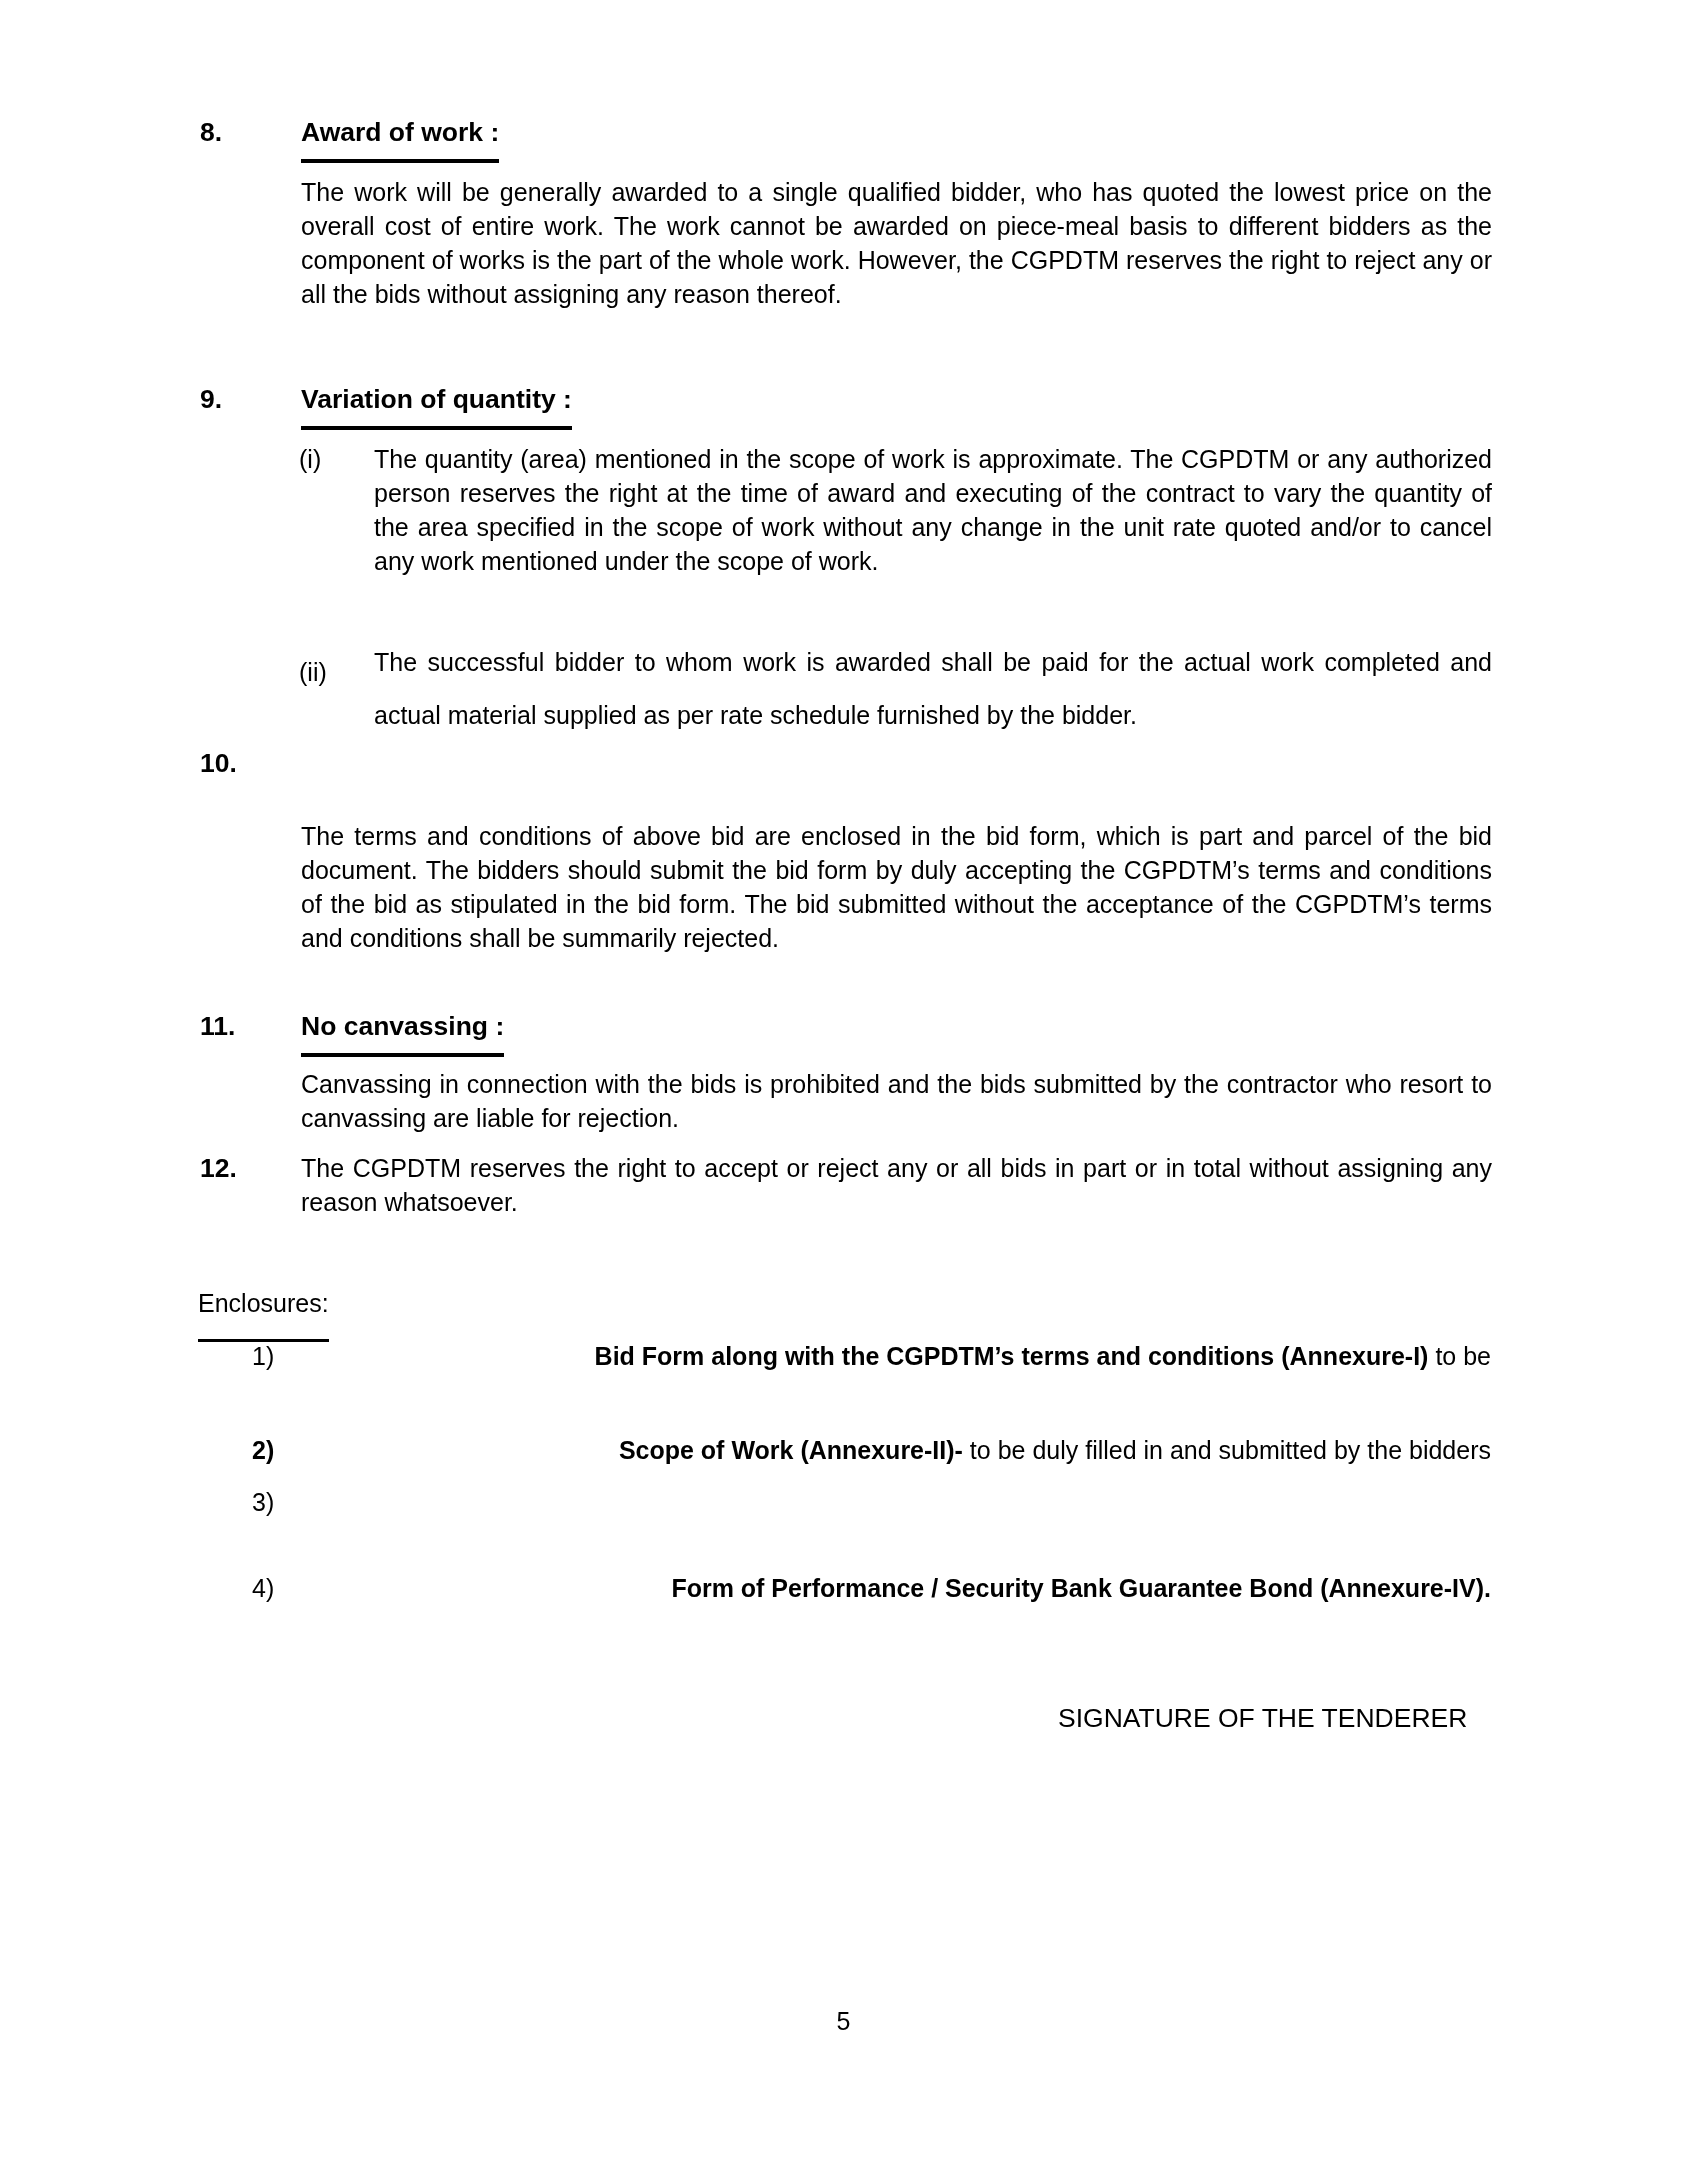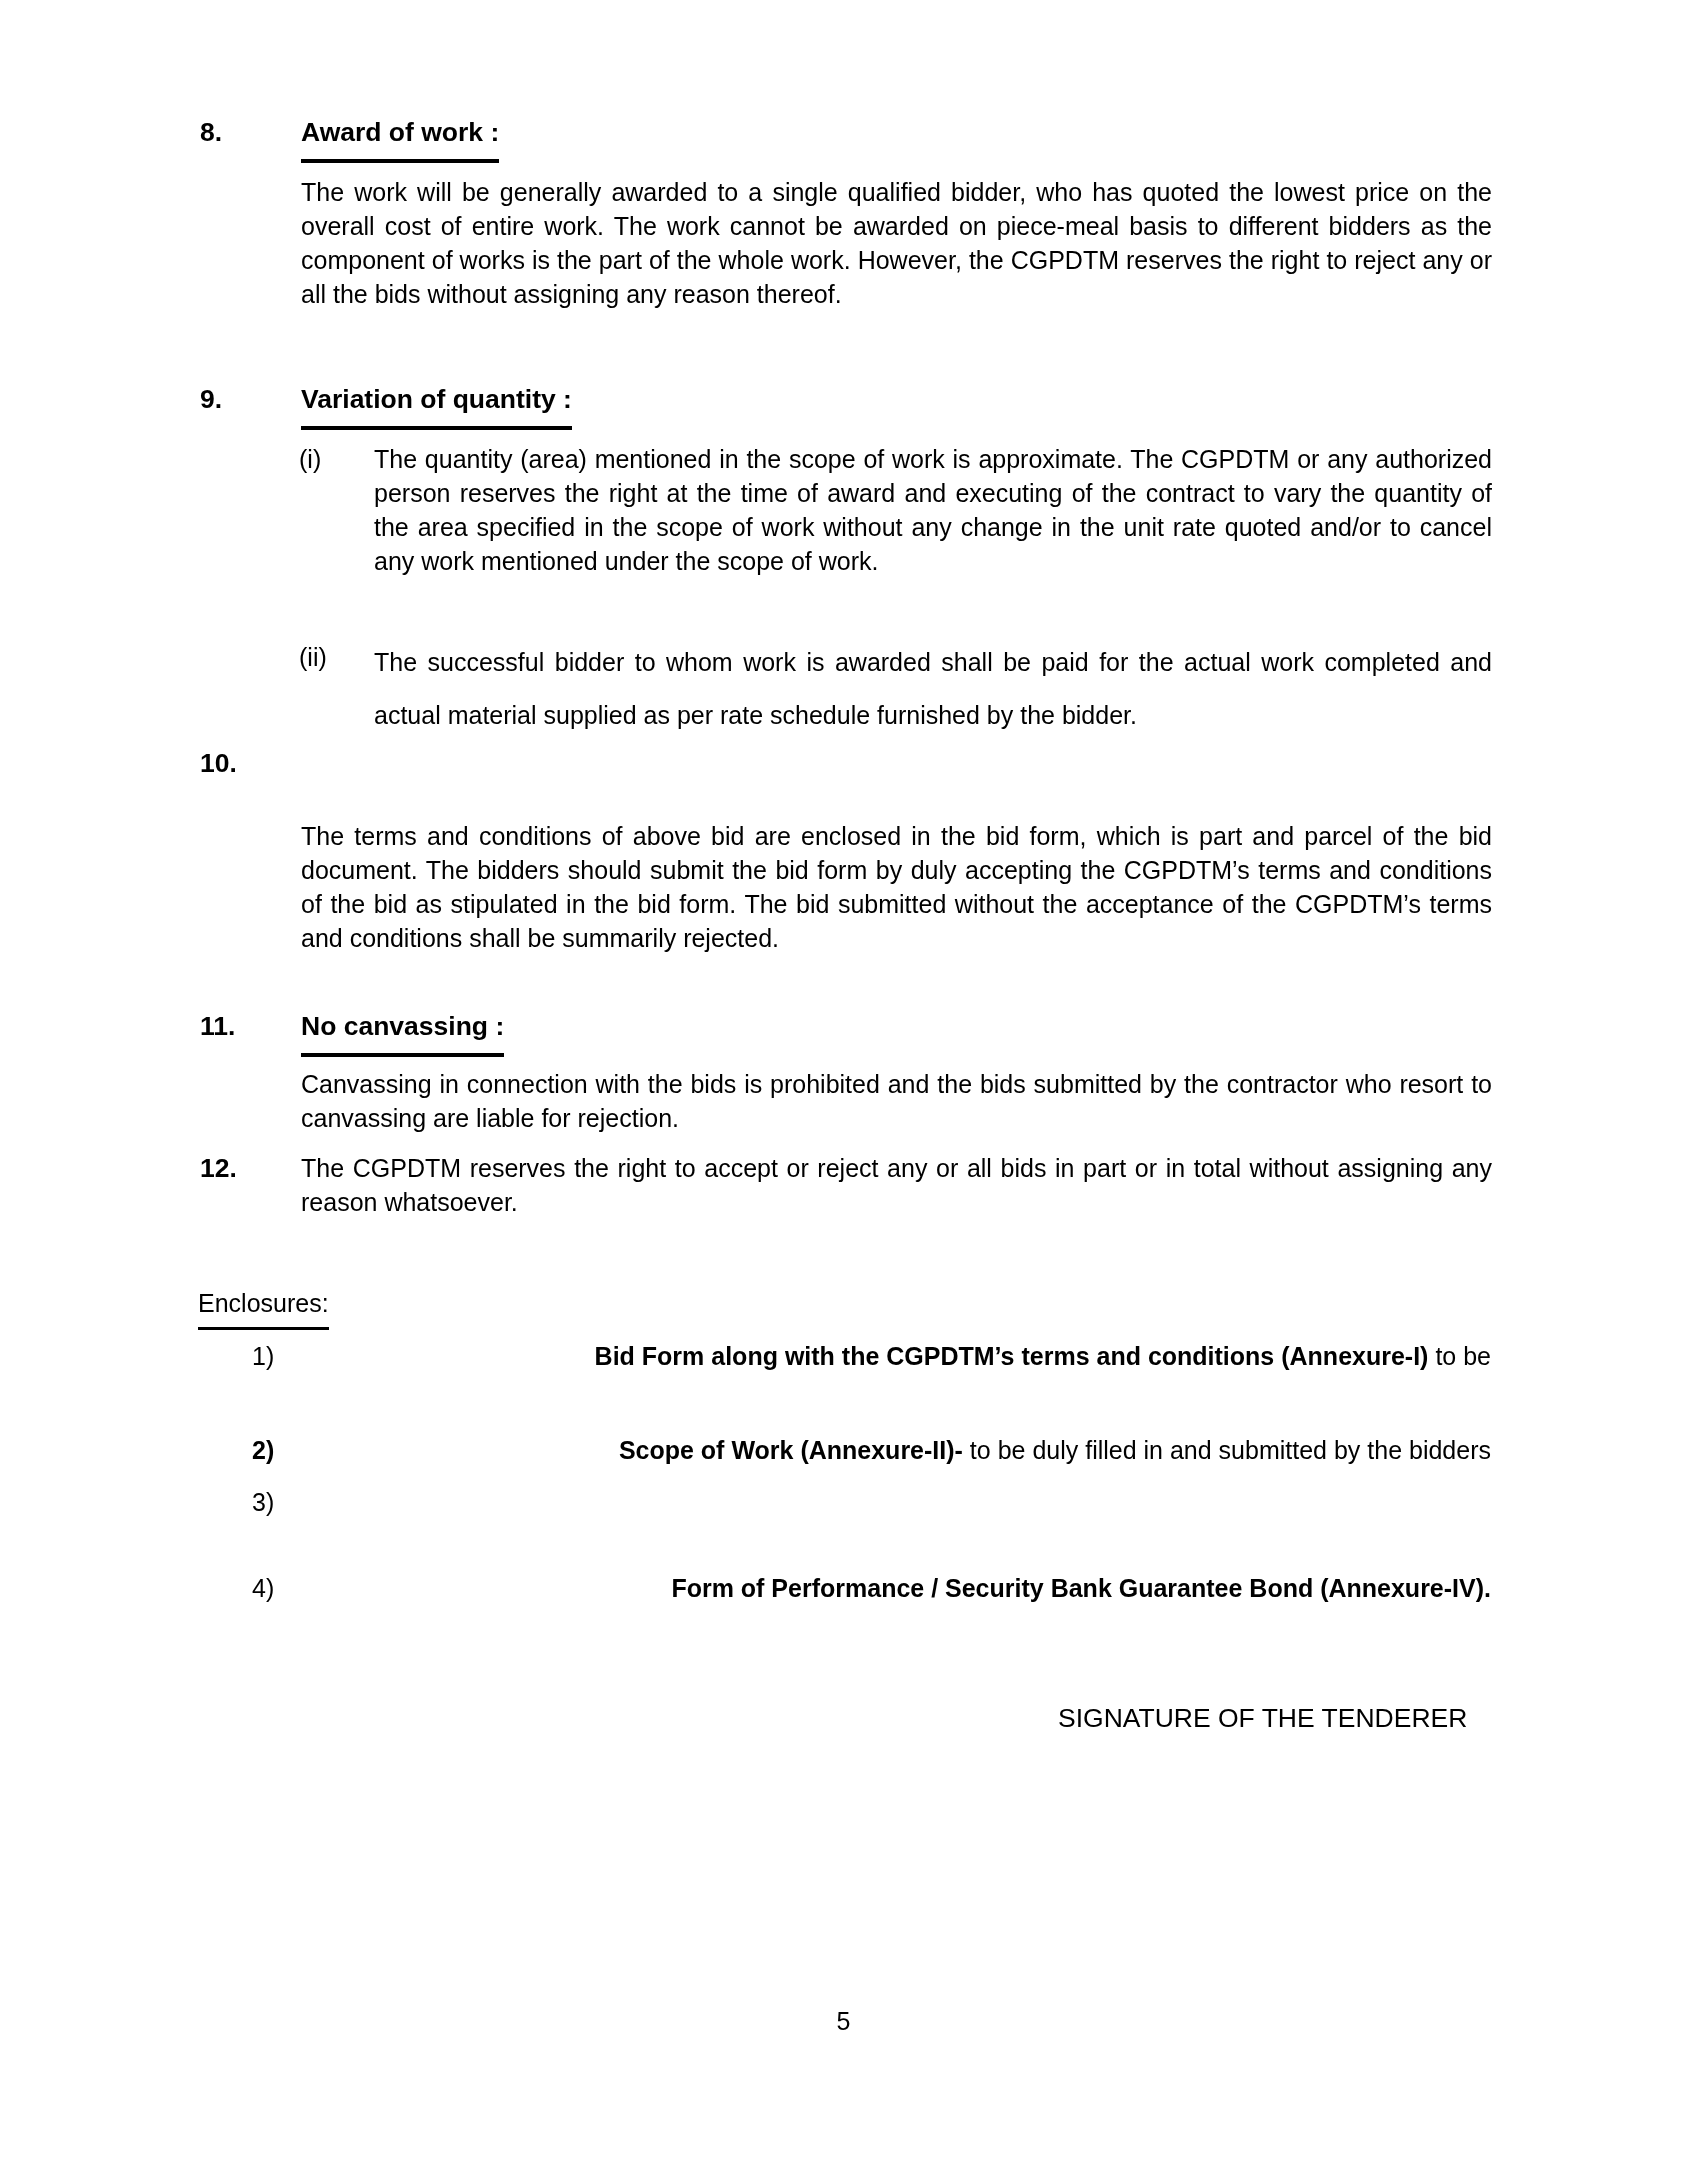--- a/index.html
+++ b/index.html
@@ -21,21 +21,21 @@
     white-space: nowrap;
   }
   .heading {
     left: 301px;
     font-size: 26.5px;
     font-weight: bold;
     line-height: 34px;
     white-space: nowrap;
   }
   .ul  { display:inline-block; border-bottom: 4.6px solid #000; padding-bottom: 10px; }
-  .ul2 { display:inline-block; border-bottom: 3.3px solid #000; padding-bottom: 7px; }
+  .ul2 { display:inline-block; border-bottom: 3.3px solid #000; padding-bottom: 19px; }
   .body-text {
     font-size: 25px;
     line-height: 34px;
     text-align: justify;
   }
   .p-main { left: 301px; width: 1191px; }
   .marker {
     left: 299px;
     font-size: 25px;
     line-height: 34px;
@@ -71,21 +71,21 @@
   <div class="abs num" style="top:115px">8.</div>
   <div class="abs heading" style="top:115px"><span class="ul">Award of work :</span></div>
   <div class="abs body-text p-main" style="top:175px">The work will be generally awarded to a single qualified bidder, who has quoted the lowest price on the overall cost of entire work.  The work cannot be awarded on piece-meal basis to different bidders as the component of works is the part of the whole work. However, the CGPDTM reserves the right to reject any or all the bids without assigning any reason thereof.</div>
 
   <div class="abs num" style="top:382px">9.</div>
   <div class="abs heading" style="top:382px"><span class="ul">Variation of quantity  :</span></div>
 
   <div class="abs marker" style="top:442px">(i)</div>
   <div class="abs body-text p-sub" style="top:442px">The quantity (area) mentioned in the scope of work is approximate. The CGPDTM or any authorized person reserves the right at the time of award and executing of the contract to vary the quantity of the area specified in the scope of work without any change in the unit rate quoted and/or to cancel any work mentioned under the scope of work.</div>
 
-  <div class="abs marker lh80" style="top:631px">(ii)</div>
+  <div class="abs marker lh80" style="top:646px">(ii)</div>
   <div class="abs body-text p-sub lh80" style="top:636px">The successful bidder to whom work is awarded shall be paid for the actual work completed and actual material supplied as per rate schedule furnished by the bidder.</div>
 
   <div class="abs num" style="top:746px">10.</div>
   <div class="abs body-text p-main" style="top:819px">The terms and conditions of above bid are enclosed in the bid form, which is part and parcel of the bid document.  The bidders should submit the bid form by duly accepting the CGPDTM’s terms and conditions of the bid as stipulated in the bid form. The bid submitted without the acceptance of the CGPDTM’s terms and conditions shall be summarily rejected.</div>
 
   <div class="abs num" style="top:1009px">11.</div>
   <div class="abs heading" style="top:1009px"><span class="ul">No canvassing :</span></div>
   <div class="abs body-text p-main" style="top:1067px">Canvassing in connection with the bids is prohibited and the bids submitted by the contractor who resort to canvassing are liable for rejection.</div>
 
   <div class="abs num" style="top:1151px">12.</div>

